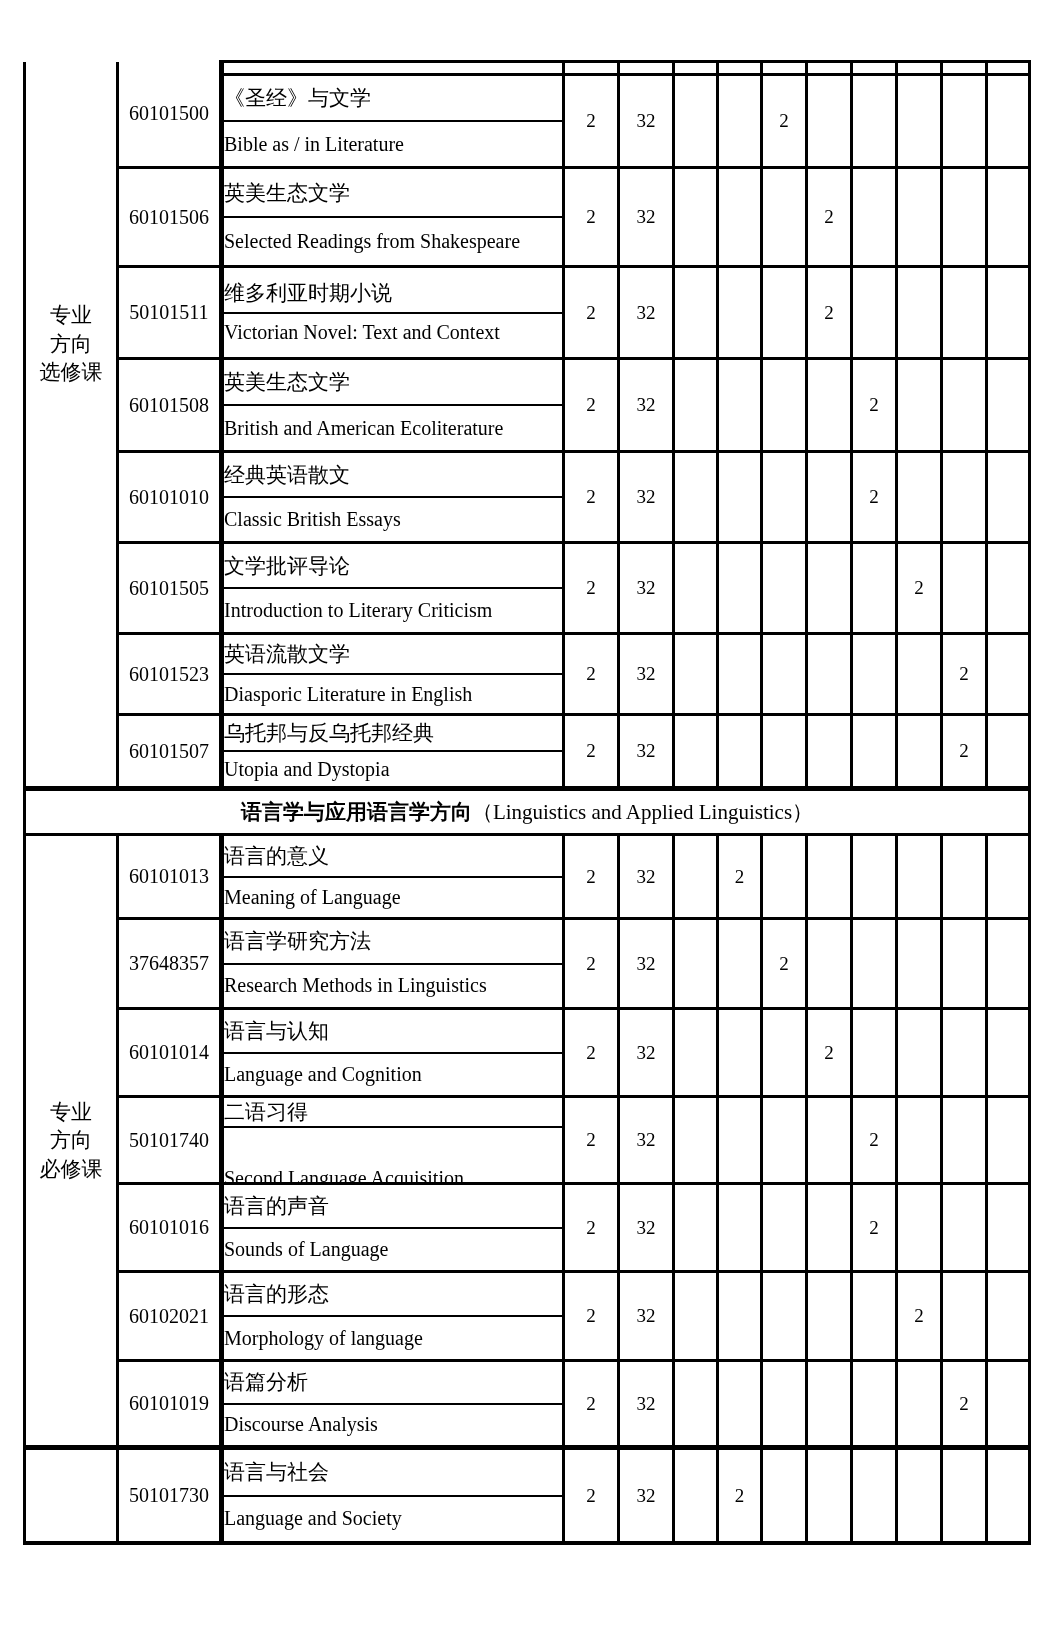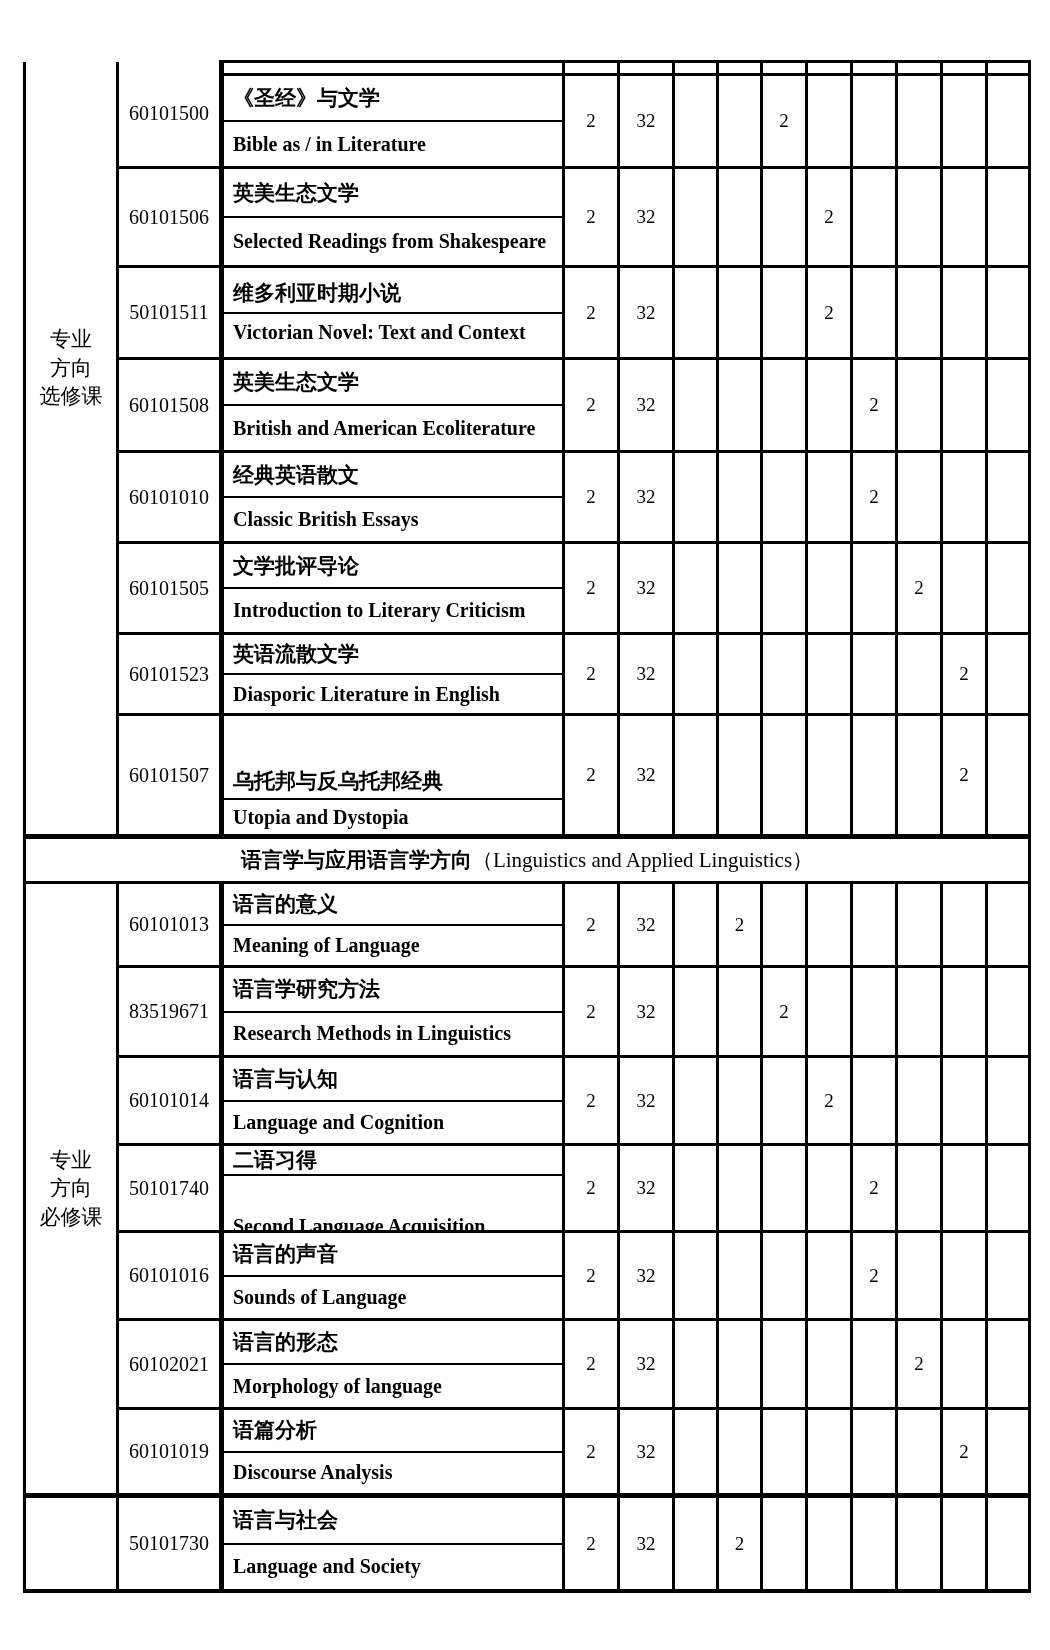--- a/index.html
+++ b/index.html
@@ -16,21 +16,21 @@
   td.no-top{border-top:none;}
   td.thick-top{border-top:5px solid #000;}
   td.thick-bottom{border-bottom:4px solid #000;}
   td.code{font-size:20px;}
   td.cat{font-size:21px;}
   .cat-label{white-space:pre-line;line-height:1.35;}
   .cat-label-up{margin-bottom:160px;}
   td.namecell{border-left:5px solid #000;text-align:left;}
   .name-wrap{display:flex;flex-direction:column;width:100%;}
   .name-zh,.name-en{flex:1;display:flex;align-items:center;
-                    padding-left:9px;box-sizing:border-box;font-weight:bold;}
+                    box-sizing:border-box;}
   .name-zh{border-bottom:2px solid #000;font-size:21px;}
   .name-en{font-size:20px;}
   td.divider{border-top:5px solid #000;border-right:3px solid #000;font-size:21px;}
   .divider-zh{font-weight:bold;}
   .pageno{position:absolute;top:1671px;left:0;width:100%;
           text-align:center;font-size:21px;}
 </style>
 </head>
 <body>
 
@@ -199,21 +199,21 @@
           <td></td>
           <td></td>
           <td></td>
           <td></td>
           <td>2</td>
           <td class=" last"></td>
         </tr>
         <tr style="height: 72px;">
           <td class="code">60101507</td>
           <td class="namecell">
-            <div class="name-wrap" style="height: 70px; margin-top: 48px;">
+            <div class="name-wrap" style="height: 70px;">
               <div class="name-zh">乌托邦与反乌托邦经典</div>
               <div class="name-en">Utopia and Dystopia</div>
             </div>
           </td>
           <td class="credit ">2</td>
           <td class="hours ">32</td>
           <td></td>
           <td></td>
           <td></td>
           <td></td>
@@ -243,21 +243,21 @@
           <td></td>
           <td>2</td>
           <td></td>
           <td></td>
           <td></td>
           <td></td>
           <td></td>
           <td class=" last"></td>
         </tr>
         <tr style="height: 89px;">
-          <td class="code">83519671</td>
+          <td class="code">37648357</td>
           <td class="namecell">
             <div class="name-wrap" style="height: 87px;">
               <div class="name-zh">语言学研究方法</div>
               <div class="name-en">Research Methods in Linguistics</div>
             </div>
           </td>
           <td class="credit ">2</td>
           <td class="hours ">32</td>
           <td></td>
           <td></td>

